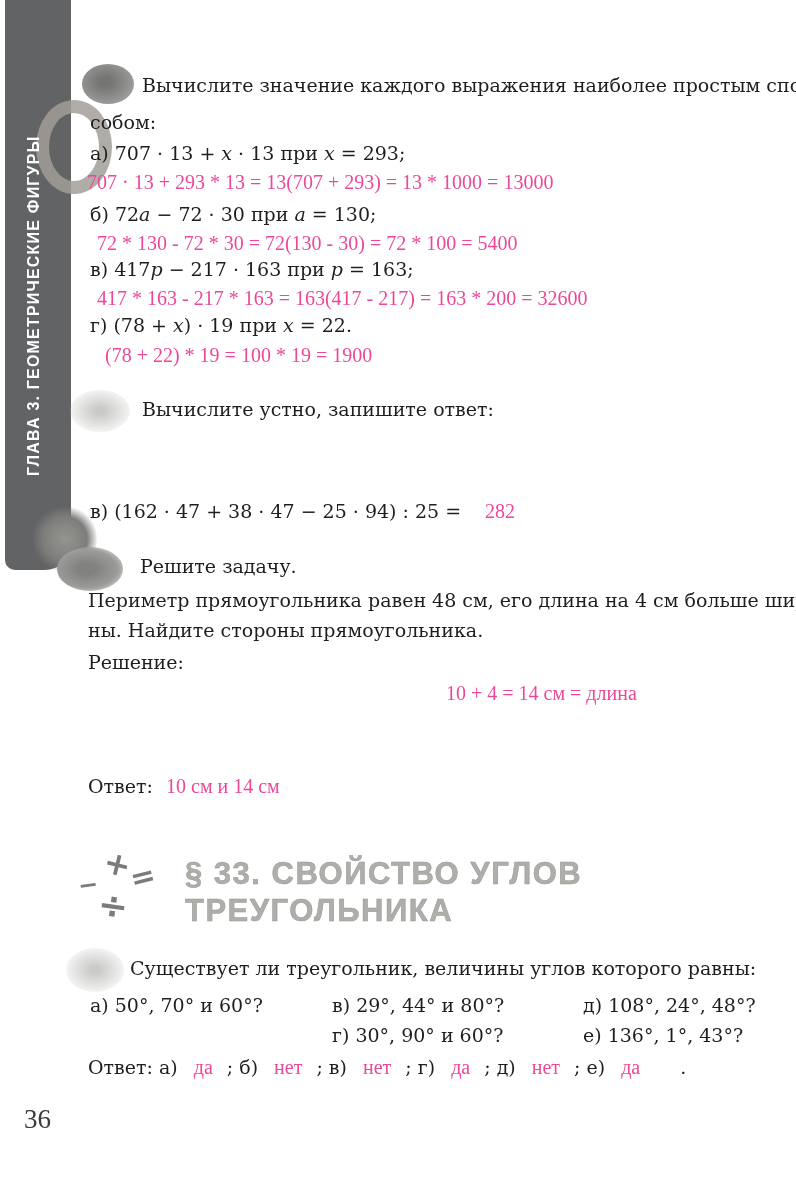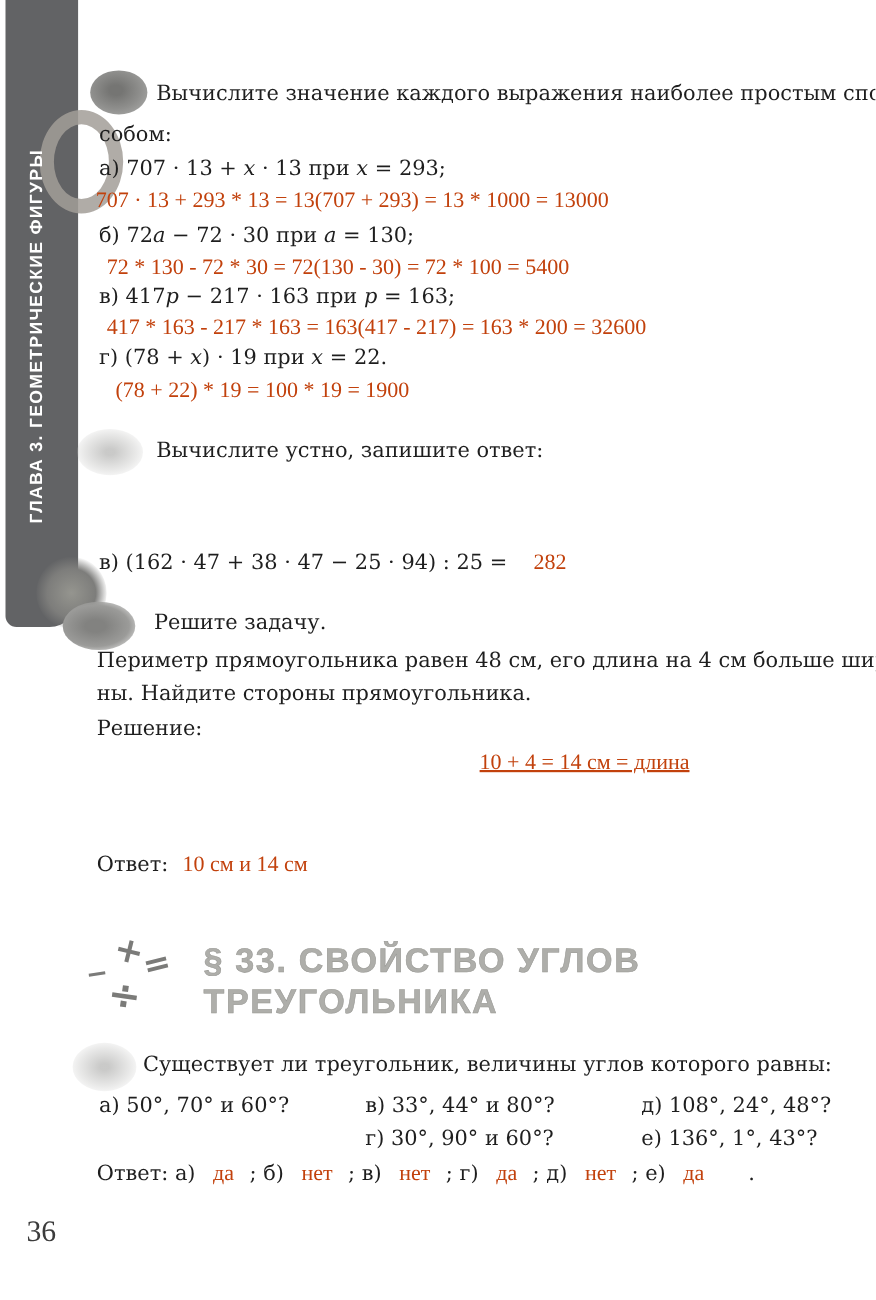--- a/index.html
+++ b/index.html
@@ -26,21 +26,21 @@
     border:13px solid #a29e98; border-radius:50%; opacity:0.85;
   }
   .sidebar-blob {
     position:absolute; left:28px; top:506px; width:64px; height:66px;
     background:radial-gradient(circle, #95958f 0%, #7d7d7b 48%, rgba(125,125,123,0) 72%);
     border-radius:50%;
   }
   
   .line { position:absolute; white-space:nowrap; }
   .printed { font-family:"DejaVu Serif", serif; font-size:19px; color:#1e1e1e; }
-  .written { font-family:"Liberation Serif", serif; font-size:20px; color:#c2410c; }
+  .written { font-family:"Liberation Serif", serif; font-size:20px; color:#ec4899; }
   .var { font-style:italic; }
   .t2ans { margin-left:24px; }
   .ansv { margin-left:16px; margin-right:14px; }
   .term { margin-left:26px; }
   
   .badge { position:absolute; border-radius:50%; }
   .badge-solid {
     background:radial-gradient(ellipse at 45% 45%, #757573 15%, #8f8f8d 55%, #a7a7a5 85%, rgba(167,167,165,0.3) 100%);
   }
   .badge-faint {
@@ -100,38 +100,38 @@
   <div class="badge badge-faint" style="left:70px; top:390px; width:60px; height:42px;"></div>
   <div class="line printed" style="left:142px; top:398px;">Вычислите устно, запишите ответ:</div>
 
   <div class="line" style="left:90px; top:500px;"><span class="printed">в) (162 · 47 + 38 · 47 − 25 · 94) : 25 =</span><span class="written t2ans">282</span></div>
 
   <div class="badge badge-mid" style="left:57px; top:547px; width:66px; height:44px;"></div>
   <div class="line printed" style="left:140px; top:555px;">Решите задачу.</div>
   <div class="line printed" style="left:88px; top:589px;">Периметр прямоугольника равен 48 см, его длина на 4 см больше шири-</div>
   <div class="line printed" style="left:88px; top:619px;">ны. Найдите стороны прямоугольника.</div>
   <div class="line printed" style="left:88px; top:651px;">Решение:</div>
-  <div class="line written" style="left:436px; top:682px;text-decoration:underline;">10 + 4 = 14 см = длина</div>
+  <div class="line written" style="left:446px; top:682px;">10 + 4 = 14 см = длина</div>
   <div class="line printed" style="left:88px; top:775px;">Ответ:</div>
   <div class="line written" style="left:166px; top:775px;">10 см и 14 см</div>
 
   <div class="math-icon">
     <span class="mi mi-plus">+</span>
     <span class="mi mi-minus">−</span>
     <span class="mi mi-eq">=</span>
     <span class="mi mi-div">÷</span>
   </div>
   <div class="section-title" style="top:856px;">§ 33. СВОЙСТВО УГЛОВ</div>
   <div class="section-title" style="top:893px;">ТРЕУГОЛЬНИКА</div>
 
   <div class="badge badge-faint" style="left:66px; top:948px; width:58px; height:44px;"></div>
   <div class="line printed" style="left:130px; top:957px;">Существует ли треугольник, величины углов которого равны:</div>
 
   <div class="line printed" style="left:90px;  top:994px;">а) 50°, 70° и 60°?</div>
-  <div class="line printed" style="left:332px; top:994px;">в) 33°, 44° и 80°?</div>
+  <div class="line printed" style="left:332px; top:994px;">в) 29°, 44° и 80°?</div>
   <div class="line printed" style="left:583px; top:994px;">д) 108°, 24°, 48°?</div>
   <div class="line printed" style="left:332px; top:1024px;">г) 30°, 90° и 60°?</div>
   <div class="line printed" style="left:583px; top:1024px;">е) 136°, 1°, 43°?</div>
 
   <div class="line" style="left:88px; top:1056px;">
     <span class="printed">Ответ: а)</span><span class="written ansv">да</span><span class="printed">; б)</span><span class="written ansv">нет</span><span class="printed">; в)</span><span class="written ansv">нет</span><span class="printed">; г)</span><span class="written ansv">да</span><span class="printed">; д)</span><span class="written ansv">нет</span><span class="printed">; е)</span><span class="written ansv">да</span><span class="printed term">.</span>
   </div>
 
   <div class="page-number">36</div>
 

